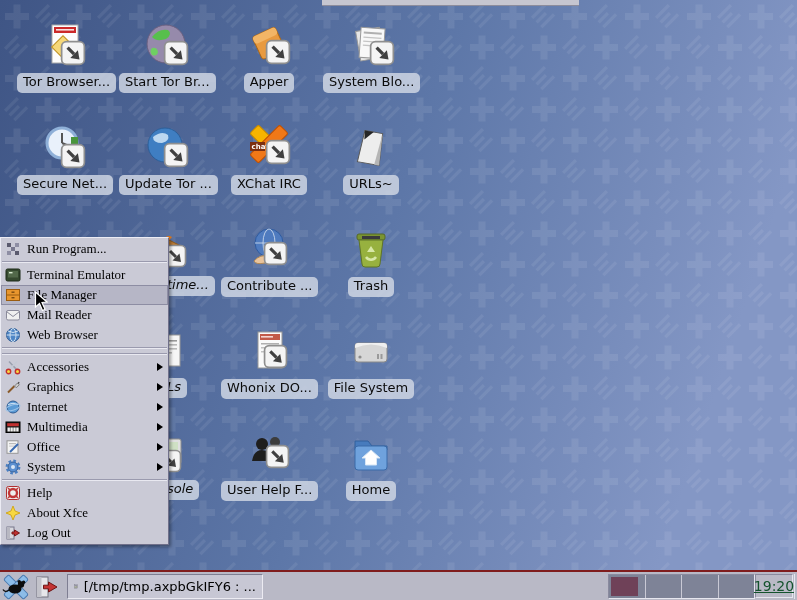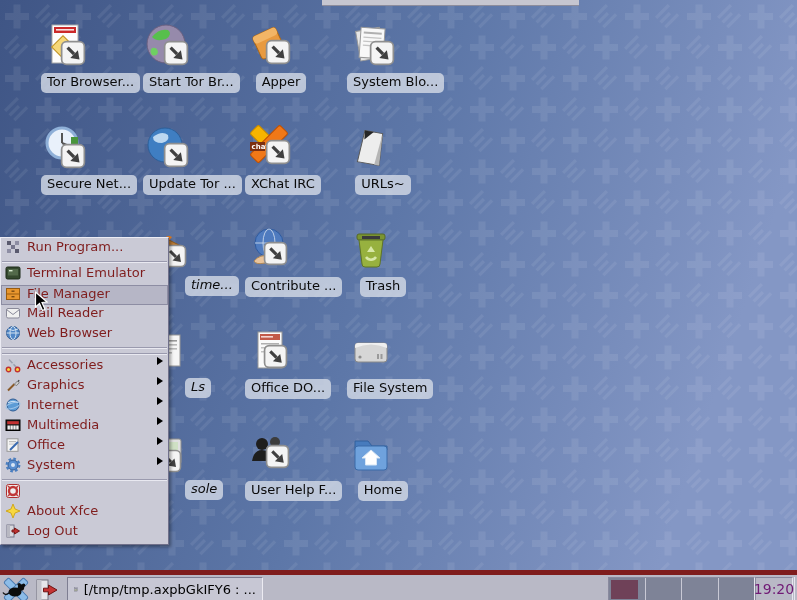--- a/index.html
+++ b/index.html
@@ -14,36 +14,36 @@
     position:absolute;left:322px;top:0;width:257px;height:5px;
     background:#c6c6d0;border-bottom:1px solid #8c8c9c;z-index:5;
   }
 
   
   .dcell{position:absolute;width:96px;text-align:center;z-index:1;cursor:default;}
   .dcell svg.icn{display:block;margin:0 auto 1px;}
   .pill{
     display:inline-block;background:rgba(207,215,228,.84);
     border-radius:5px;padding:1px 6px 3px;font-size:13px;line-height:16px;
-    color:#0b0b0b;white-space:nowrap;margin-left:24px;
+    color:#0b0b0b;white-space:nowrap;
   }
   .partial-icon{position:absolute;z-index:1;}
   .partial-pill{position:absolute;z-index:1;text-align:left;font-style:italic;}
 
   
   .menu{
     position:absolute;left:0;top:237px;width:169px;z-index:10;
     background:#cacad6;
     border:1px solid;border-color:#ececf4 #70708a #70708a #ececf4;
     box-shadow:2px 2px 3px rgba(0,0,0,.35);
     padding:1px 0;box-sizing:border-box;
   }
   .mi{
-    height:20px;display:flex;align-items:flex-start;gap:6px;
-    padding:0 3px 0 4px;font-size:13px;color:#7f1d1d;box-sizing:border-box;
+    height:20px;display:flex;align-items:center;gap:6px;
+    padding:0 3px 0 4px;font-size:13px;color:#000000;box-sizing:border-box;font-family:Liberation Serif, serif;
   }
   .mi .ic{width:16px;height:16px;flex:none;display:block;}
   .mi .ic svg{display:block;}
   .mi .lbl{flex:1;text-align:left;white-space:nowrap;overflow:hidden;}
   .mi.selected{
     background:#b6b6c6;border:1px solid #8d8da3;height:20px;
     padding:0 2px 0 3px;
   }
   .arrow-r{
     width:0;height:0;flex:none;margin-right:2px;
@@ -51,21 +51,21 @@
   }
   .msep{height:6px;position:relative;}
   .msep:before{
     content:"";position:absolute;left:1px;right:1px;top:2px;
     border-top:1px solid #9a9aae;border-bottom:1px solid #e9e9f1;
   }
 
   
   .panel{
     position:absolute;left:0;top:570px;width:797px;height:30px;
-    background:#b9b9c6;border-top:5px solid #7f1d1d;box-sizing:border-box;z-index:20;
+    background:#b9b9c6;border-top:2px solid #7f1d1d;box-sizing:border-box;z-index:20;
   }
   .pbtn{
     position:absolute;top:1px;width:30px;height:27px;
     display:flex;align-items:center;justify-content:center;
   }
   .taskbtn{
     position:absolute;left:67px;top:2px;width:196px;height:25px;
     background:#c7c7d4;
     border:1px solid;border-color:#7e7e92 #ecebf2 #ecebf2 #7e7e92;
     display:flex;align-items:center;gap:6px;padding:0 6px;box-sizing:border-box;
@@ -75,21 +75,21 @@
     position:absolute;left:608px;top:2px;width:147px;height:25px;
     background:#c9c9d5;display:flex;gap:1px;box-sizing:border-box;
     border:1px solid;border-color:#8a8a9e #e6e6ee #e6e6ee #8a8a9e;
   }
   .wscell{flex:1;background:#7e8397;position:relative;}
   .wswin{position:absolute;left:2px;top:2px;width:27px;height:19px;background:#6f4158;}
   .clock{
     position:absolute;left:755px;top:2px;width:38px;height:24px;
     border:1px solid;border-color:#8a8a9e #e6e6ee #e6e6ee #8a8a9e;
     box-sizing:border-box;display:flex;align-items:center;justify-content:center;
-    font-size:14px;color:#701a75;
+    font-size:14px;color:#14532d;text-decoration:underline;
   }
   .phandle{
     position:absolute;left:794px;top:2px;width:3px;height:25px;
     border-left:1px solid #e6e6ee;border-right:1px solid #8a8a9e;background:#b9b9c6;
   }
   .cursor{position:absolute;left:34px;top:291px;z-index:50;}
 </style>
 </head>
 <body>
 
@@ -276,21 +276,21 @@
 <div class="dcell" style="left:221px;top:328px">
   <svg class="icn" width="48" height="48" viewBox="0 0 48 48">
     <rect x="13" y="4" width="24" height="36" fill="#fafafa" stroke="#979797"></rect>
     <rect x="15" y="6" width="20" height="6" fill="#c25a48"></rect>
     <rect x="16" y="8" width="12" height="1.6" fill="#f2d5d0"></rect>
     <rect x="16" y="15" width="18" height="1.5" fill="#b0b0b0"></rect>
     <rect x="16" y="19" width="18" height="1.5" fill="#c2c2c2"></rect>
     <rect x="16" y="23" width="14" height="1.5" fill="#c2c2c2"></rect>
     <use href="#em" x="18" y="16" width="25" height="25"></use>
   </svg>
-  <span class="pill">Office DO...</span>
+  <span class="pill">Whonix DO...</span>
 </div>
 
 <div class="dcell" style="left:323px;top:328px">
   <svg class="icn" width="48" height="48" viewBox="0 0 48 48">
     <rect x="8" y="15" width="32" height="19" rx="3" fill="#d6d6d6" stroke="#8a8a8a"></rect>
     <path d="M8,20 q16,-7 32,0 v-2 a3,3 0 0 0 -3,-3 h-26 a3,3 0 0 0 -3,3z" fill="#efefef"></path>
     <rect x="30" y="26" width="2" height="5" fill="#9a9a9a"></rect>
     <rect x="33.5" y="26" width="2" height="5" fill="#9a9a9a"></rect>
     <circle cx="13" cy="29" r="1.6" fill="#8c8c8c"></circle>
   </svg>
@@ -474,20 +474,21 @@
     <span class="ic">
         <svg width="16" height="16" viewBox="0 0 16 16">
       <rect x="1.5" y="1.5" width="13" height="13" rx="2" fill="#eeeeee" stroke="#b03030"></rect>
       <circle cx="8" cy="8" r="4" fill="none" stroke="#c03838" stroke-width="2.4"></circle>
       <line x1="3" y1="3" x2="5.5" y2="5.5" stroke="#c03838" stroke-width="1.6"></line>
       <line x1="13" y1="3" x2="10.5" y2="5.5" stroke="#c03838" stroke-width="1.6"></line>
       <line x1="3" y1="13" x2="5.5" y2="10.5" stroke="#c03838" stroke-width="1.6"></line>
       <line x1="13" y1="13" x2="10.5" y2="10.5" stroke="#c03838" stroke-width="1.6"></line>
     </svg>
       </span>
+    <span class="lbl">Help</span>
   </div>
 
   <div class="mi">
     <span class="ic">
         <svg width="16" height="16" viewBox="0 0 16 16">
       <path d="M8,1 L10,6 L15,8 L10,10 L8,15 L6,10 L1,8 L6,6 z" fill="#f8d840" stroke="#d0a820"></path>
     </svg>
       </span>
     <span class="lbl">About Xfce</span>
   </div>

